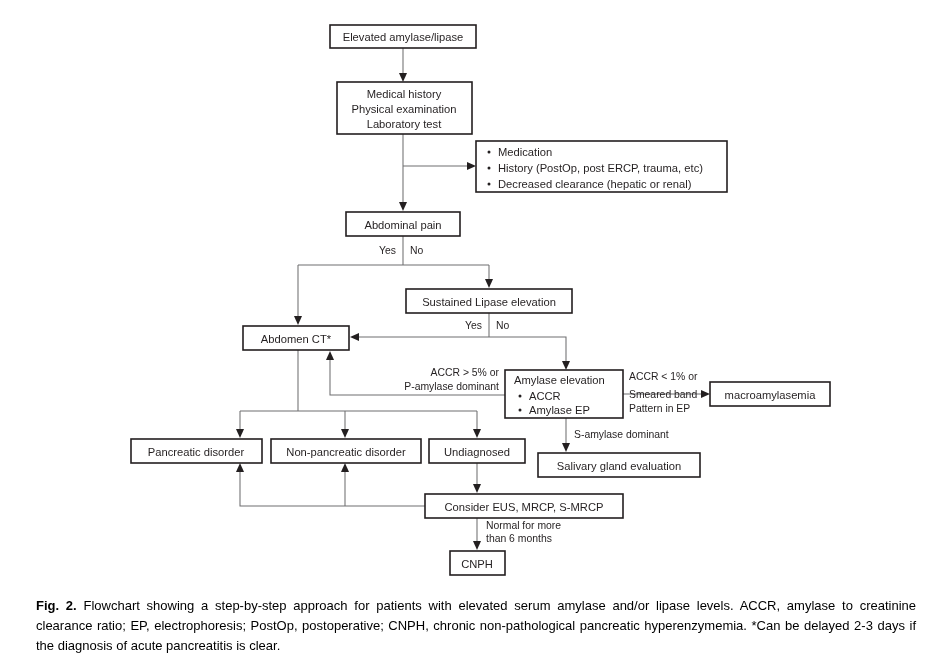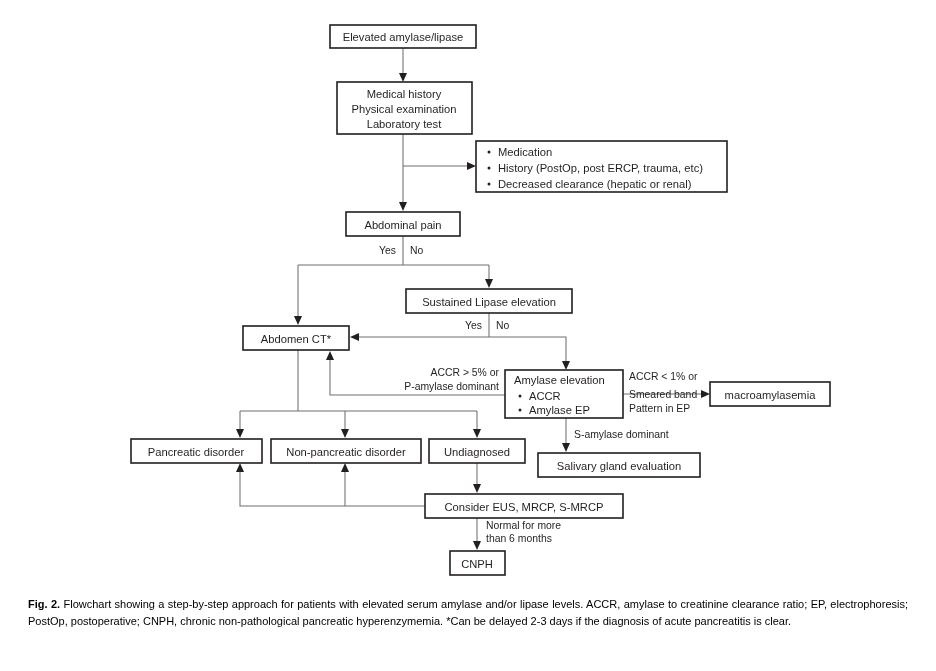--- a/index.html
+++ b/index.html
@@ -53,25 +53,25 @@
   }
   .edge-label {
     font-family: "Liberation Sans", sans-serif;
     font-size: 10.4px;
     fill: #231f20;
   }
   .bullet-dot { fill: #231f20; }
 
   #caption {
     position: absolute;
-    left: 28px;
+    left: 36px;
     top: 596px;
     width: 880px;
     font-family: "Liberation Sans", sans-serif;
-    font-size: 11px;
+    font-size: 13px;
     line-height: 1.52;
     color: #000000;
     text-align: justify;
   }
   #caption .fig-label {
     font-weight: bold;
   }
 </style>
 </head>
 <body>

